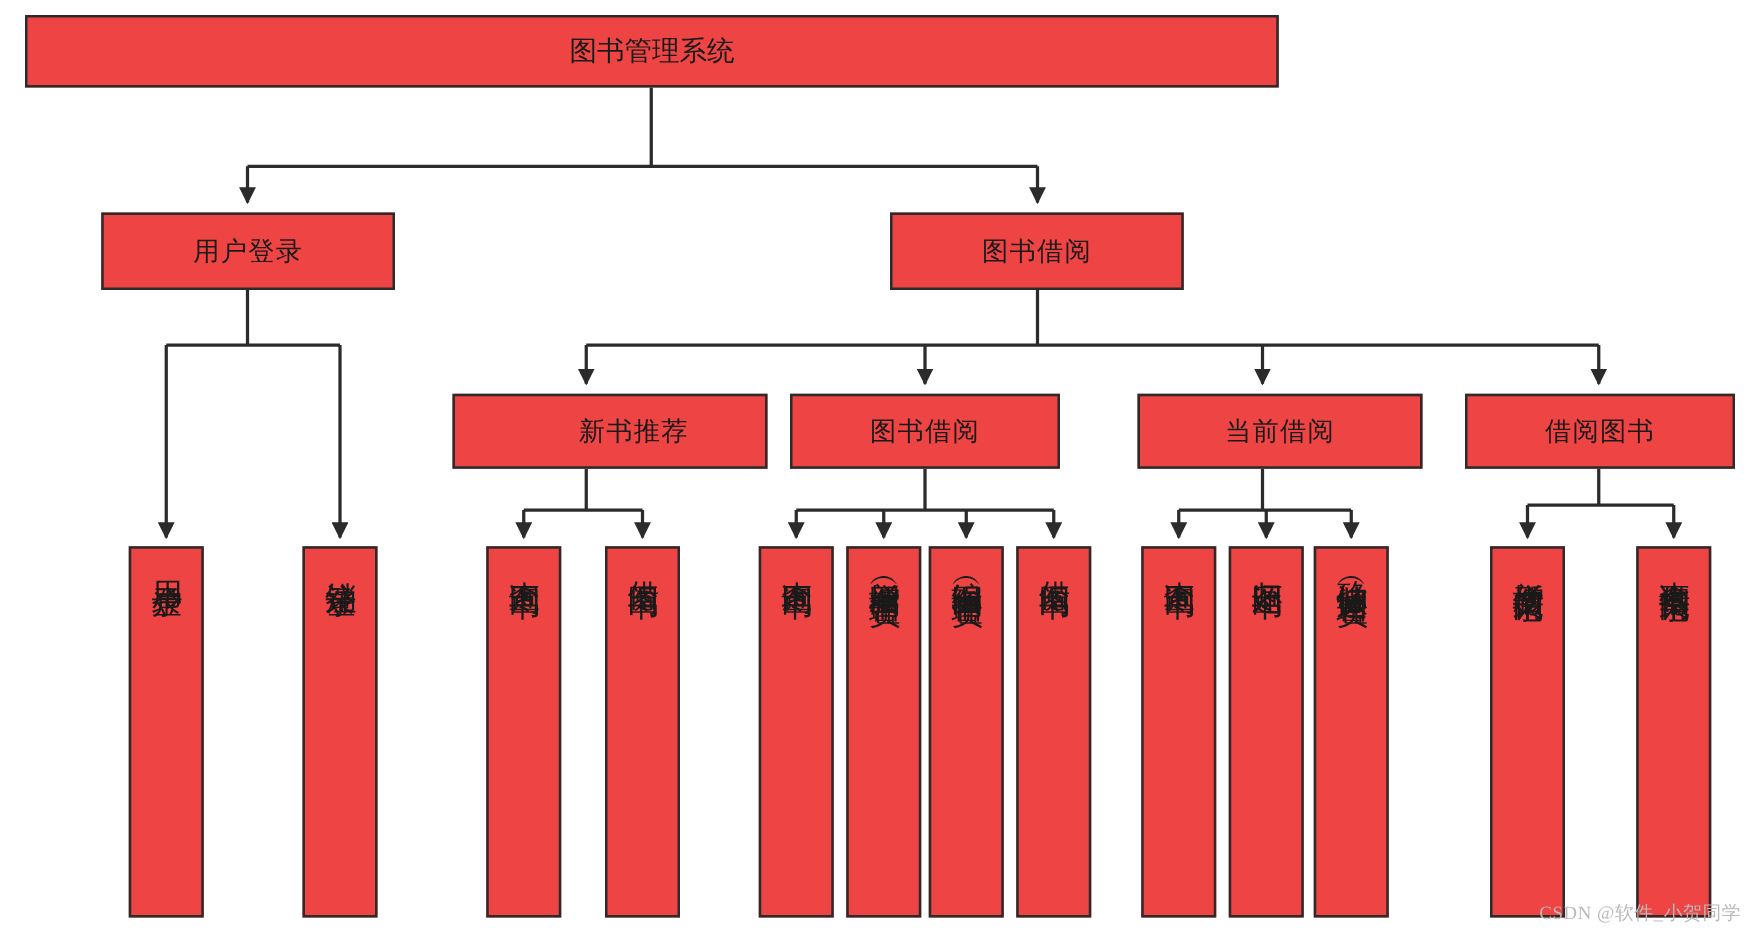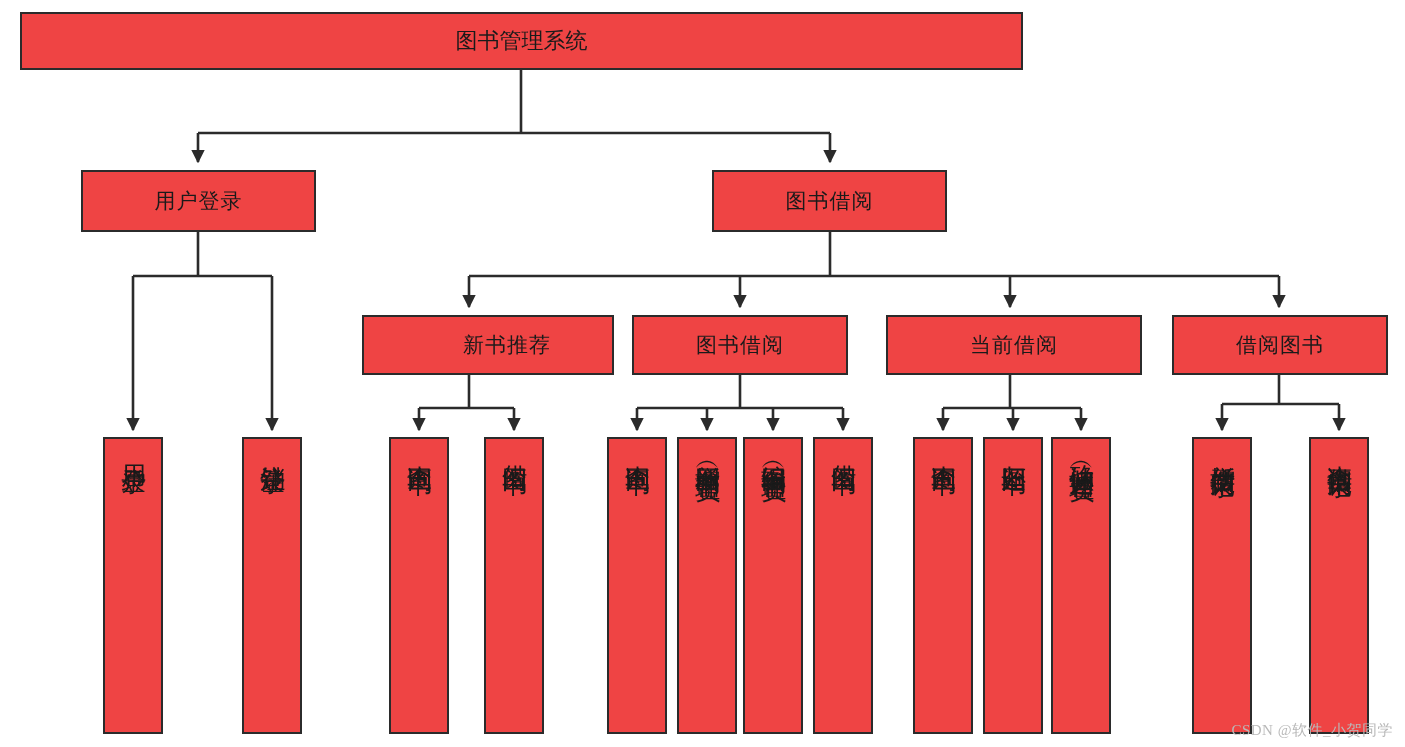--- a/index.html
+++ b/index.html
@@ -112,21 +112,21 @@
   <div class="node horiz" style="left:712px;top:170px;width:235px;height:62px;">
     <span>图书借阅</span>
   </div>
 
   <div class="node horiz" style="left:362px;top:315px;width:252px;height:60px;padding-left:38px;">
     <span>新书推荐</span>
   </div>
   <div class="node horiz" style="left:632px;top:315px;width:216px;height:60px;">
     <span>图书借阅</span>
   </div>
-  <div class="node horiz" style="left:886px;top:315px;width:256px;height:60px;">
+  <div class="node horiz" style="left:910px;top:315px;width:228px;height:60px;">
     <span>当前借阅</span>
   </div>
   <div class="node horiz" style="left:1172px;top:315px;width:216px;height:60px;">
     <span>借阅图书</span>
   </div>
 
   <div class="node vert" style="left:103px;top:437px;width:60px;height:297px;">
     <span class="vlabel">用户登录</span>
   </div>
   <div class="node vert" style="left:242px;top:437px;width:60px;height:297px;">

